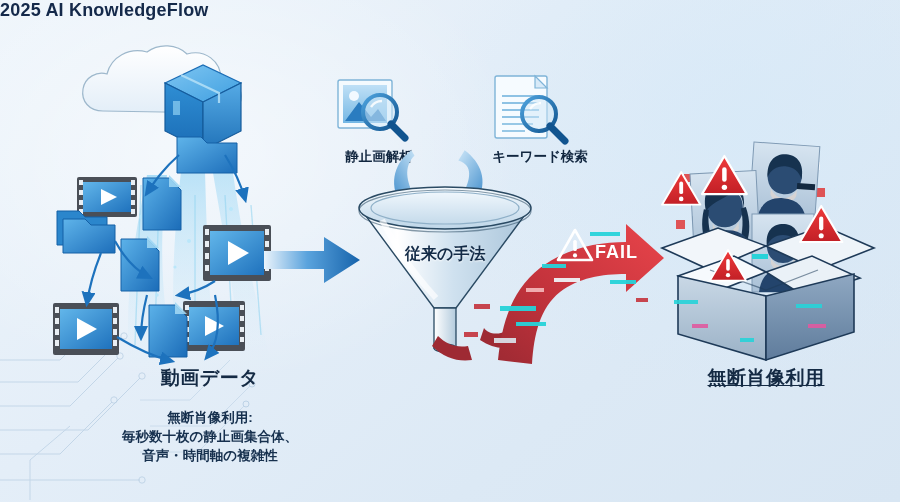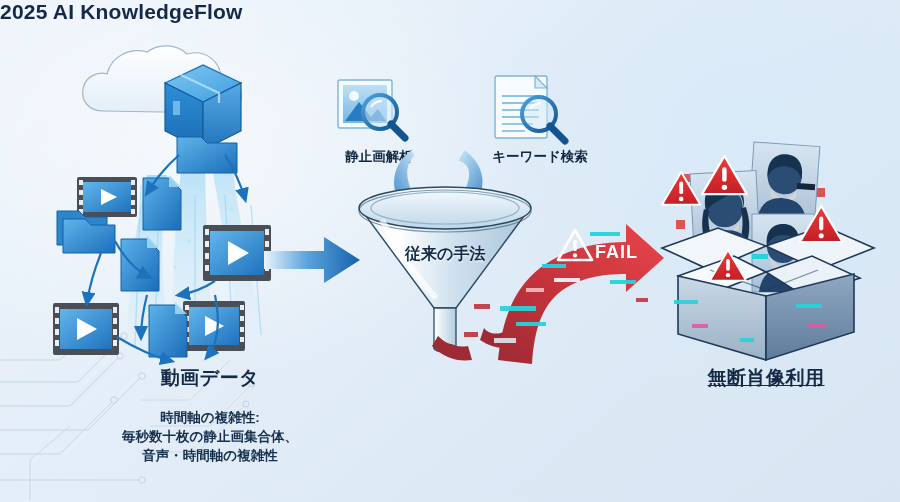--- a/index.html
+++ b/index.html
@@ -13,21 +13,21 @@
     background:
       radial-gradient(ellipse 520px 380px at 22% 30%, rgba(255,255,255,.55) 0%, rgba(255,255,255,0) 62%),
       radial-gradient(ellipse 480px 420px at 82% 25%, rgba(214,233,248,.75) 0%, rgba(214,233,248,0) 65%),
       linear-gradient(140deg,#eef5fb 0%,#e4eef8 38%,#dce9f5 70%,#d8e6f3 100%);
   }
   .lyr{position:absolute;}
   .txt{position:absolute;text-align:center;color:#142a44;}
   .heading{font-size:19px;font-weight:bold;letter-spacing:.5px;white-space:nowrap;}
   .sub{font-size:13.5px;font-weight:bold;line-height:19px;color:#16304e;}
   .iconlabel{font-size:13.5px;font-weight:bold;color:#11263f;white-space:nowrap;}
-  .brand{font-size:21px;font-weight:bold;color:#14294a;white-space:nowrap;letter-spacing:.2px;}
+  .brand{font-size:18px;font-weight:bold;color:#14294a;white-space:nowrap;letter-spacing:.2px;}
   .funnel-label{
     position:absolute;font-size:16px;font-weight:bold;color:#132b47;
     white-space:nowrap;text-shadow:0 1px 2px rgba(255,255,255,.85);
   }
   .fail-txt{
     position:absolute;font-size:18px;font-weight:bold;color:#ffffff;
     letter-spacing:1px;white-space:nowrap;
   }
   svg{display:block;overflow:visible;}
 </style>
@@ -479,21 +479,21 @@
       <rect x="148" y="176" width="26" height="4" fill="#27d3d9"></rect>
       <rect x="44" y="196" width="16" height="4" fill="#e05aa0"></rect>
       <rect x="160" y="196" width="18" height="4" fill="#e05aa0"></rect>
       <rect x="92" y="210" width="14" height="4" fill="#27d3d9"></rect>
     </g>
   </svg>
 
   <div class="txt heading" style="left:60px;top:365px;width:300px;">動画データ</div>
 
   <div class="txt sub" style="left:40px;top:408px;width:340px;">
-    <div>時間軸の複雑性:</div>
+    <div>無断肖像利用:</div>
     <div>毎秒数十枚の静止画集合体、</div>
     <div>音声・時間軸の複雑性</div>
   </div>
 
 
   <div class="txt heading" style="left:641px;top:365px;width:250px;text-decoration:underline;">無断肖像利用</div>
 
   <div class="brand" style="left:646px;top:455px;">2025 AI KnowledgeFlow</div>
 
 </div>

